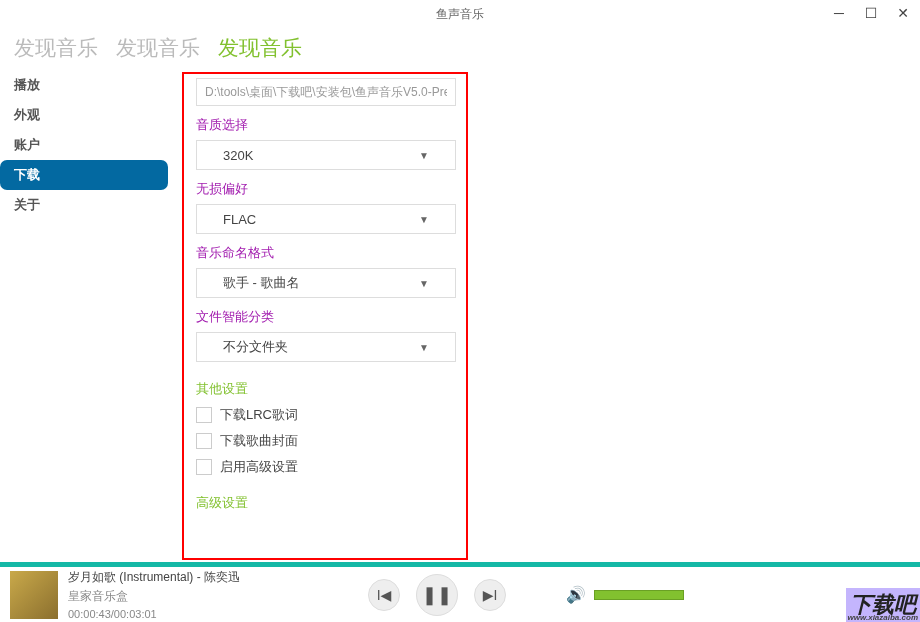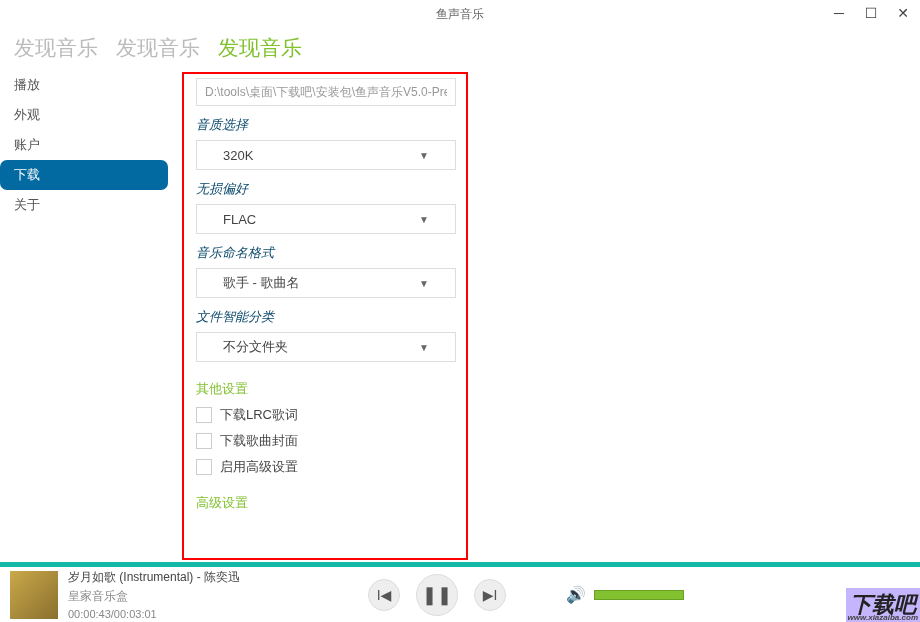--- a/index.html
+++ b/index.html
@@ -9,27 +9,27 @@
     .titlebar-title { font-size: 12px; color: #666; }
     .window-controls { position: absolute; right: 8px; top: 4px; display: flex; gap: 14px; }
     .window-btn { width: 18px; height: 18px; display: flex; align-items: center; justify-content: center; cursor: pointer; color: #444; font-size: 14px; }
     
     .tabs { display: flex; gap: 18px; padding: 6px 14px 8px; }
     .tab { font-size: 21px; color: #bbb; cursor: pointer; }
     .tab.active { color: #82c12f; }
     
     .content { display: flex; height: 490px; }
     
-    .sidebar { width: 168px; }
+    .sidebar { width: 168px; font-weight: bold; }
     .sidebar-item { padding: 6px 14px; font-size: 13px; color: #555; cursor: pointer; }
     .sidebar-item.active { background: #0369a1; color: #fff; border-radius: 7px; }
     
     .settings-panel { flex: 1; border: 2px solid #ff0000; margin-left: 14px; margin-top: 2px; padding: 4px 12px 8px; width: 286px; max-width: 286px; overflow: hidden; }
     
-    .field-label { font-size: 13px; color: #0c4a6e; margin-top: 10px; margin-bottom: 6px; font-style: italic; }
+    .field-label { font-size: 13px; color: #a21caf; margin-top: 10px; margin-bottom: 6px; }
     .text-input { width: 260px; height: 28px; border: 1px solid #ddd; padding: 0 8px; font-size: 12px; color: #999; }
     .select-box { width: 260px; height: 30px; border: 1px solid #ddd; padding: 0 26px; font-size: 13px; color: #444; display: flex; align-items: center; justify-content: space-between; cursor: pointer; background: #fff; }
     .select-arrow { font-size: 10px; color: #666; }
     
     .section-header { font-size: 13px; color: #82c12f; margin-top: 18px; margin-bottom: 8px; font-weight: normal; }
     
     .checkbox-row { display: flex; align-items: center; gap: 8px; margin-bottom: 8px; }
     .checkbox { width: 16px; height: 16px; border: 1px solid #ccc; cursor: pointer; }
     .checkbox-label { font-size: 13px; color: #444; }
     

